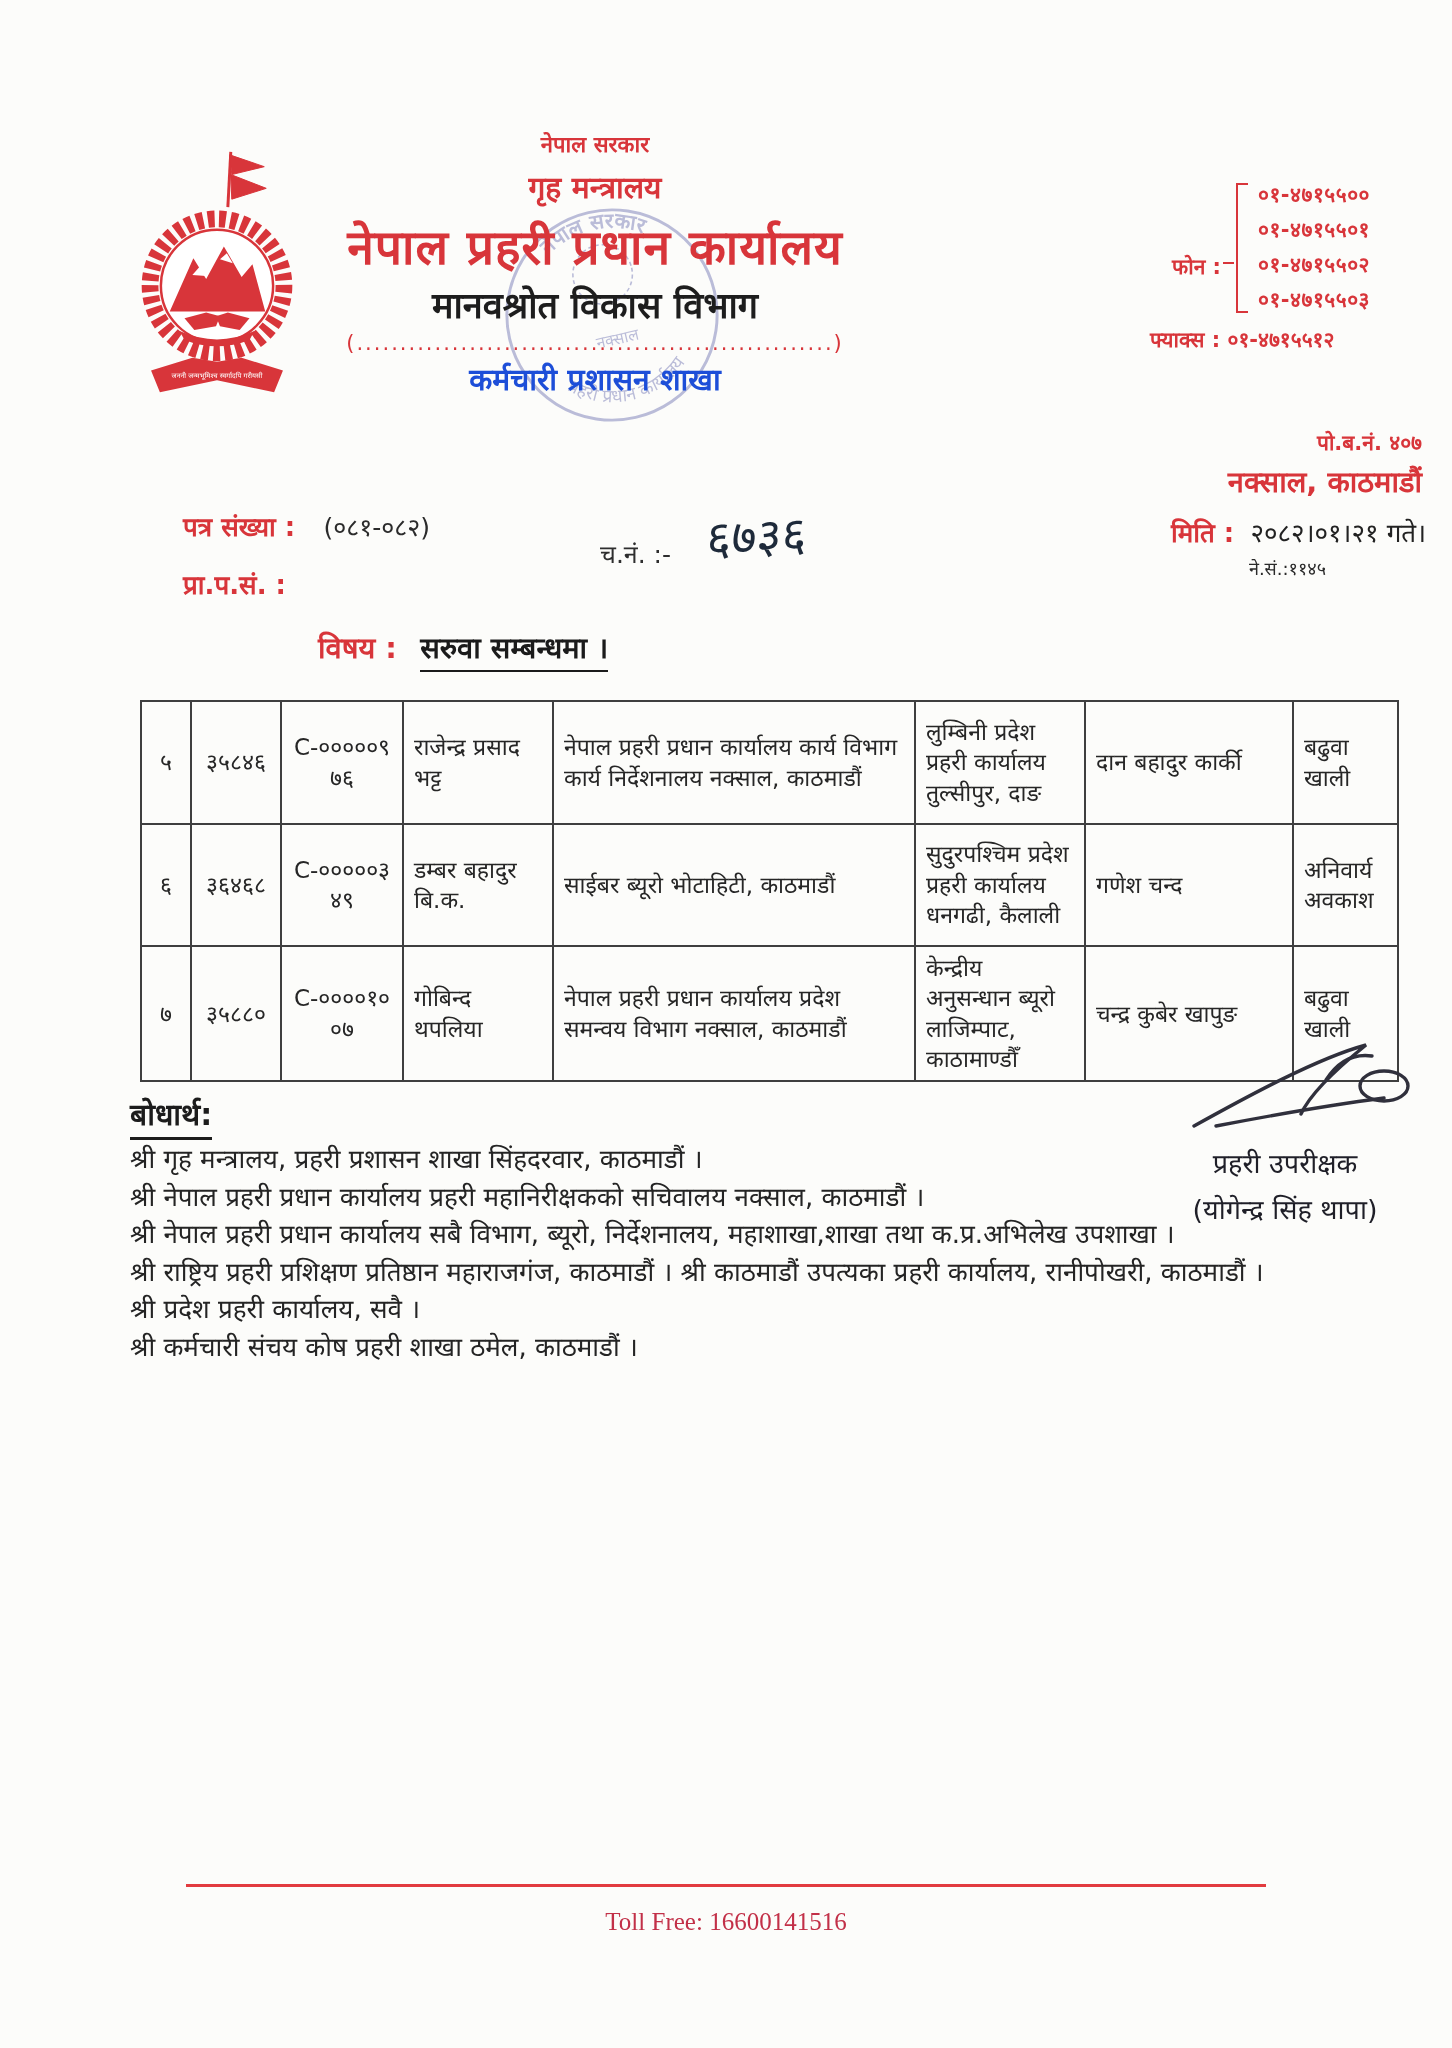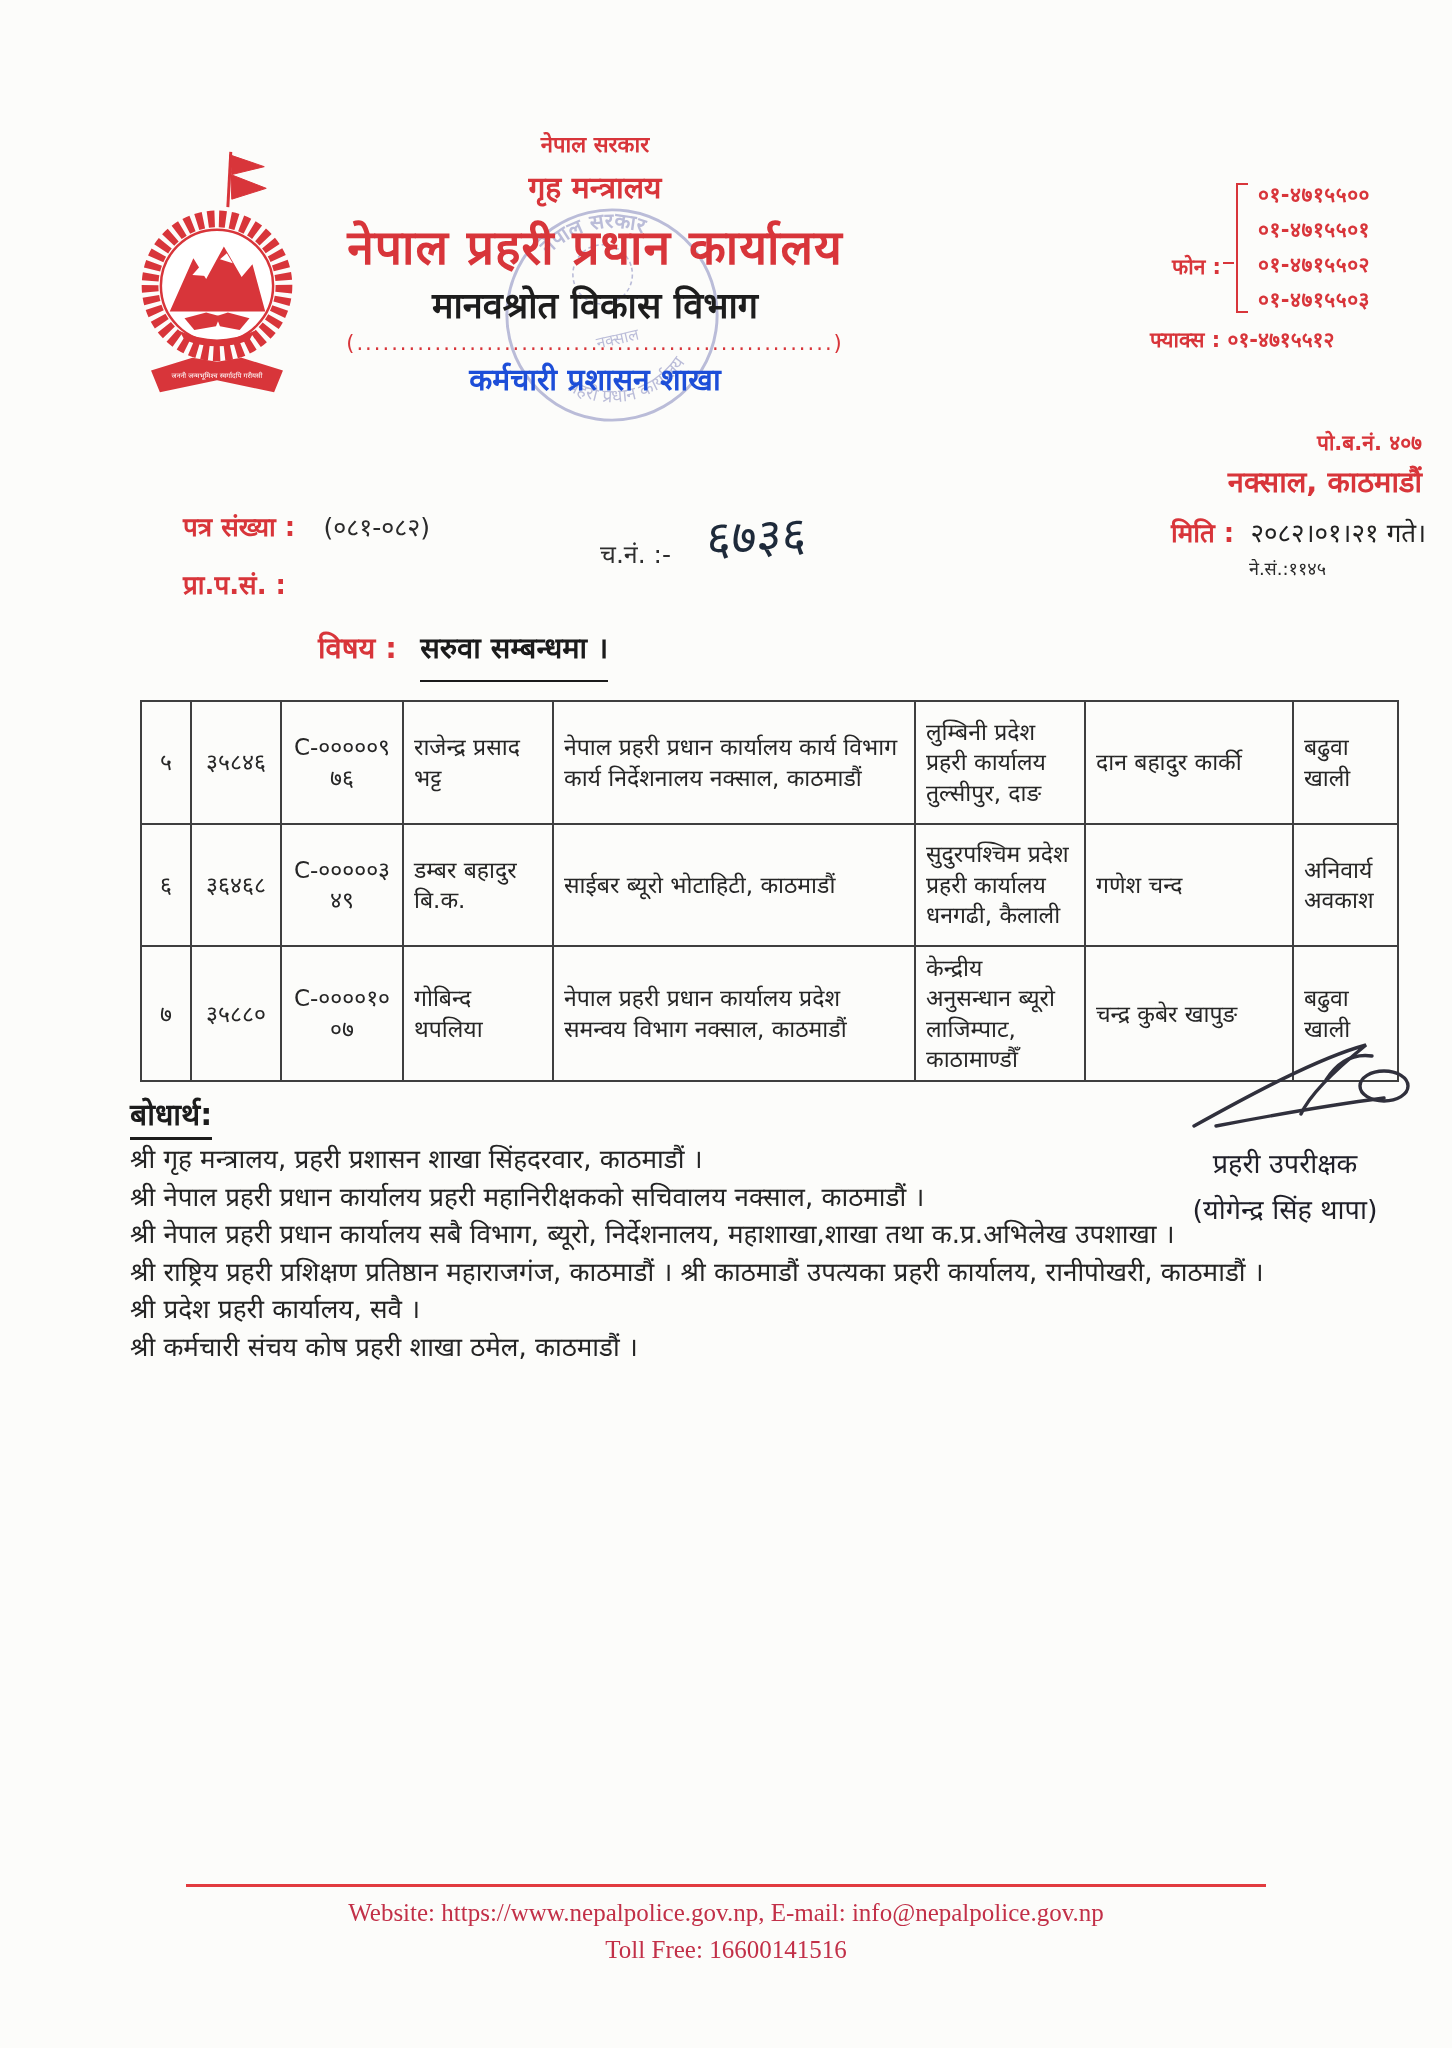--- a/index.html
+++ b/index.html
@@ -37,21 +37,21 @@
   .meta1{left:183px;top:508px;font-size:26px;white-space:nowrap;}
   .meta1 .lbl{font-weight:700;color:#d8353a;}
   .meta1 .val{color:#2b2b2b;margin-left:20px;font-size:25px;}
   .chn{left:600px;top:512px;font-size:25px;color:#2e2e2e;white-space:nowrap;}
   .chn .hand{display:inline-block;font-size:48px;color:#1e2a3a;margin-left:28px;
              transform:skewX(-7deg) rotate(-3deg);position:relative;top:-10px;}
   .pps{left:183px;top:566px;font-size:26px;font-weight:700;color:#d8353a;}
 
   .subject{left:318px;top:627px;font-size:29px;white-space:nowrap;}
   .subject .lbl{font-weight:700;color:#d8353a;margin-right:14px;}
-  .subject .txt{font-weight:700;color:#1b1b1b;border-bottom:2.5px solid #1b1b1b;padding-bottom:15px;}
+  .subject .txt{font-weight:700;color:#1b1b1b;border-bottom:2.5px solid #1b1b1b;padding-bottom:5px;}
 
   
   table.transfer{left:140px;top:700px;width:1257px;border-collapse:collapse;table-layout:fixed;position:absolute;}
   table.transfer td{border:2.2px solid #3f3f3f;font-size:23px;line-height:1.32;color:#262626;
                     padding:6px 10px;vertical-align:middle;word-wrap:break-word;}
   table.transfer td.c{text-align:center;}
   tr.r1{height:123px;} tr.r2{height:122px;} tr.r3{height:100px;}
 
   
   .cc{left:130px;top:1093px;width:1140px;}
@@ -226,17 +226,16 @@
         <path d="M138,42 q18,-28 46,-24"></path>
         <ellipse cx="196" cy="48" rx="24" ry="15"></ellipse>
       </g>
     </svg>
     <div class="sig-rank">प्रहरी उपरीक्षक</div>
     <div class="sig-name">(योगेन्द्र सिंह थापा)</div>
   </div>
 
   <div class="abs footer-rule"></div>
   <div class="abs footer">
-    <div class="f1">Website: https://www.nepalpolice.gov.np, E-mail: info@nepalpolice.gov.np</div>
     <div class="f2">Toll Free: 16600141516</div>
   </div>
 
 </div>
 
 </body></html>

